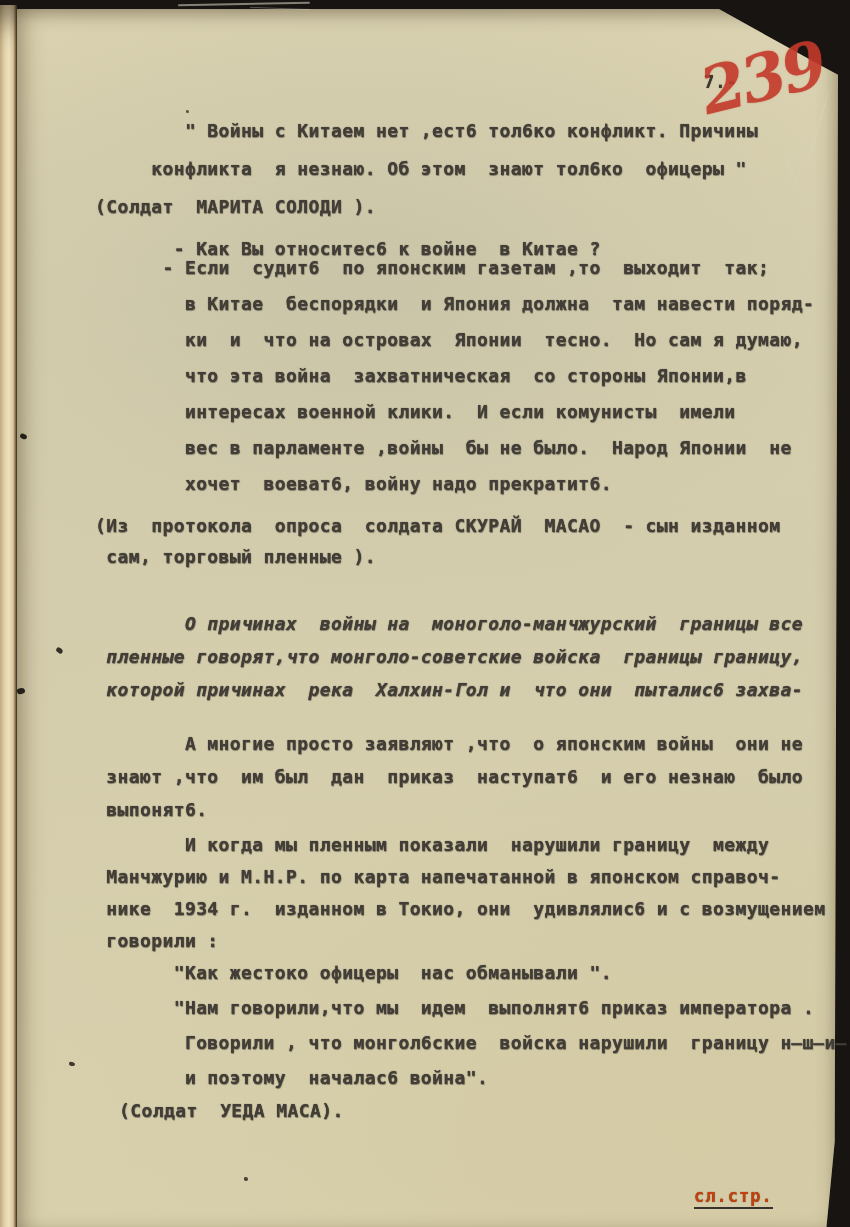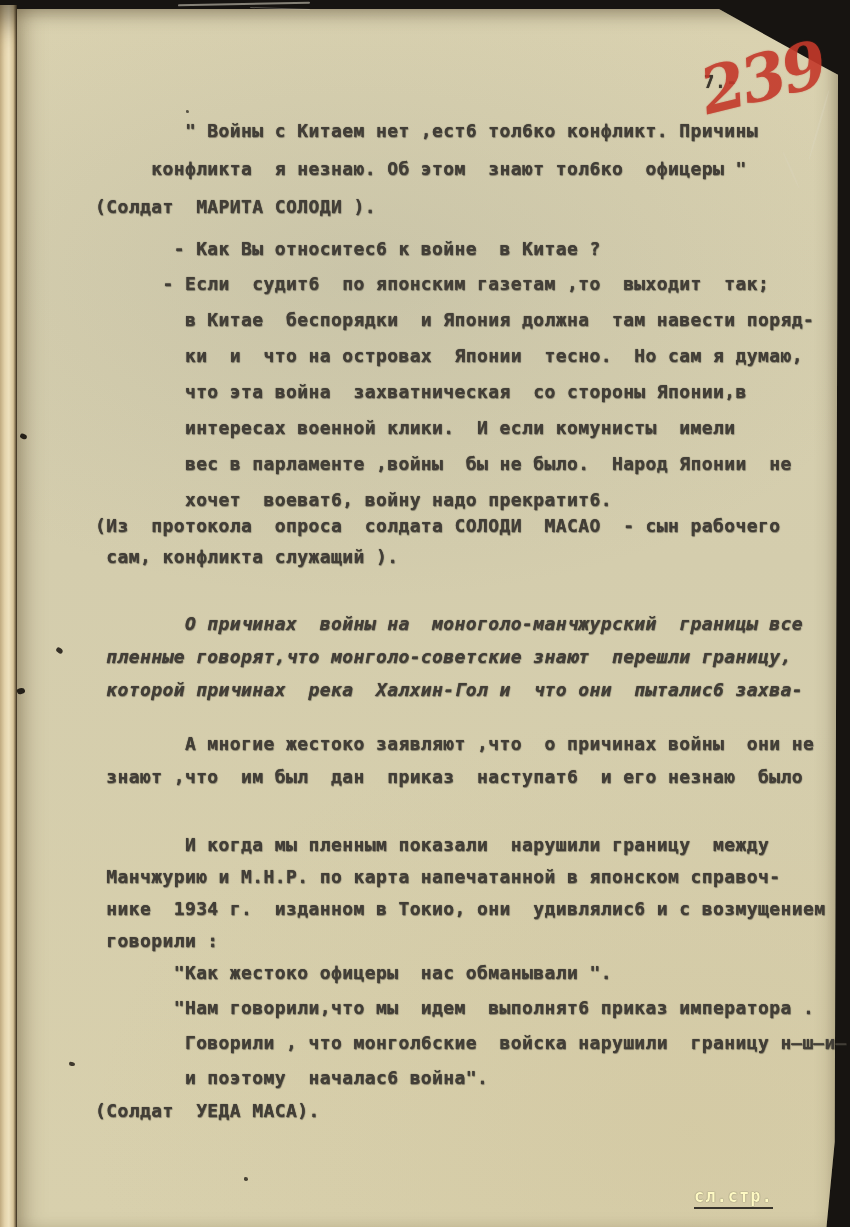--- a/index.html
+++ b/index.html
@@ -31,46 +31,46 @@
   
   .text-layer{position:absolute;left:95px;top:0;width:755px;height:100%;z-index:3;}
   .para{position:absolute;left:0;white-space:pre;}
   .line{
     white-space:pre;font-size:18px;font-weight:bold;color:#423e37;
     letter-spacing:.4px;
     text-shadow:0 0 1px rgba(52,48,41,.85), .5px .5px .8px rgba(52,48,41,.45);
   }
   .para-0{top:112px;line-height:38px;}
   .para-1{top:231px;line-height:36px;}
-  .para-2{top:266px;line-height:36px;}
+  .para-2{top:250px;line-height:36px;}
   .para-3{top:510px;line-height:31px;}
   .para-4{top:607px;line-height:33px;font-style:italic;}
   .para-5{top:727px;line-height:33px;}
   .para-6{top:829px;line-height:32px;}
   .para-7{top:955px;line-height:35px;}
-  .para-8{top:1095px;line-height:32px;}
+  .para-8{top:1095px;line-height:32px;margin-left:24px;}
   
   .typed-pageno{
     position:absolute;left:704px;top:72px;z-index:4;
     font-size:17px;font-weight:bold;color:#3c382f;letter-spacing:1px;
     text-shadow:0 0 1px rgba(45,41,34,.9);
   }
   
   .red-pageno{
     position:absolute;left:700px;top:46px;z-index:5;
     font-family:"DejaVu Serif","Liberation Serif",serif;
     font-style:italic;font-weight:bold;font-size:64px;line-height:1;
     letter-spacing:-3px;color:#c4392a;opacity:.9;
     transform:rotate(-14deg);
     text-shadow:0 0 1.5px rgba(190,55,40,.55);
   }
   
   .footer-note{
     position:absolute;left:694px;top:1186px;z-index:4;
-    font-size:17px;font-weight:bold;color:#fef9c3;letter-spacing:1px;
+    font-size:17px;font-weight:bold;color:#c2410c;letter-spacing:1px;
     border-bottom:2px solid #38342c;padding-bottom:1px;
     text-shadow:0 0 1px rgba(45,41,34,.85);
   }
   
   .scratch{position:absolute;z-index:6;background:rgba(224,218,202,.55);border-radius:2px;}
   .scratch-a{left:178px;top:3px;width:132px;height:2px;transform:rotate(-1.2deg);}
   .scratch-b{left:250px;top:8px;width:60px;height:1px;transform:rotate(2deg);opacity:.6;}
   .scratch-c{left:818px;top:88px;width:2px;height:74px;transform:rotate(16deg);opacity:.5;border-radius:50%;}
   .scratch-d{left:790px;top:150px;width:2px;height:40px;transform:rotate(-24deg);opacity:.35;border-radius:50%;}
   .speck{position:absolute;z-index:4;background:#241f18;border-radius:40% 60% 50% 50%;}
@@ -85,23 +85,23 @@
 <body>
 
 <div class="scan">
   <div class="page-stack"></div>
   <div class="paper"></div>
 
   <div class="text-layer">
       <div class="para para-0"><div class="line">        " Войны с Китаем нет ,ест6 тол6ко конфликт. Причины</div><div class="line">     конфликта  я незнаю. Об этом  знают тол6ко  офицеры "</div><div class="line">(Солдат  МАРИТА СОЛОДИ ).</div></div>
       <div class="para para-1"><div class="line">       - Как Вы относитес6 к войне  в Китае ?</div></div>
       <div class="para para-2"><div class="line">      - Если  судит6  по японским газетам ,то  выходит  так;</div><div class="line">        в Китае  беспорядки  и Япония должна  там навести поряд-</div><div class="line">        ки  и  что на островах  Японии  тесно.  Но сам я думаю,</div><div class="line">        что эта война  захватническая  со стороны Японии,в</div><div class="line">        интересах военной клики.  И если комунисты  имели</div><div class="line">        вес в парламенте ,войны  бы не было.  Народ Японии  не</div><div class="line">        хочет  воеват6, войну надо прекратит6.</div></div>
-      <div class="para para-3"><div class="line">(Из  протокола  опроса  солдата СОЛОДИ  МАСАО  - сын рабочего</div><div class="line"> сам, конфликта служащий ).</div></div>
-      <div class="para para-4"><div class="line">        О причинах  войны на  моноголо-манчжурский  границы все</div><div class="line"> пленные говорят,что монголо-советские знают  перешли границу,</div><div class="line"> которой причинах  река  Халхин-Гол и  что они  пыталис6 захва-</div></div>
-      <div class="para para-5"><div class="line">        А многие жестоко заявляют ,что  о причинах войны  они не</div><div class="line"> знают ,что  им был  дан  приказ  наступат6  и его незнаю  было</div></div>
+      <div class="para para-3"><div class="line">(Из  протокола  опроса  солдата СКУРАЙ  МАСАО  - сын изданном</div><div class="line"> сам, торговый пленные ).</div></div>
+      <div class="para para-4"><div class="line">        О причинах  войны на  моноголо-манчжурский  границы все</div><div class="line"> пленные говорят,что монголо-советские войска  границы границу,</div><div class="line"> которой причинах  река  Халхин-Гол и  что они  пыталис6 захва-</div></div>
+      <div class="para para-5"><div class="line">        А многие просто заявляют ,что  о японским войны  они не</div><div class="line"> знают ,что  им был  дан  приказ  наступат6  и его незнаю  было</div><div class="line"> выпонят6.</div></div>
       <div class="para para-6"><div class="line">        И когда мы пленным показали  нарушили границу  между</div><div class="line"> Манчжурию и М.Н.Р. по карта напечатанной в японском справоч-</div><div class="line"> нике  1934 г.  изданном в Токио, они  удивлялис6 и с возмущением</div><div class="line"> говорили :</div></div>
       <div class="para para-7"><div class="line">       "Как жестоко офицеры  нас обманывали ".</div><div class="line">       "Нам говорили,что мы  идем  выполнят6 приказ императора .</div><div class="line">        Говорили , что монгол6ские  войска нарушили  границу н̶ш̶и̶</div><div class="line">        и поэтому  началас6 война".</div></div>
       <div class="para para-8"><div class="line">(Солдат  УЕДА МАСА).</div></div>
     </div>
 
   <div class="typed-pageno">7.-</div>
   <div class="red-pageno">239</div>
   <div class="footer-note">сл.стр.</div>
 
   <div class="scratch scratch-a"></div>

